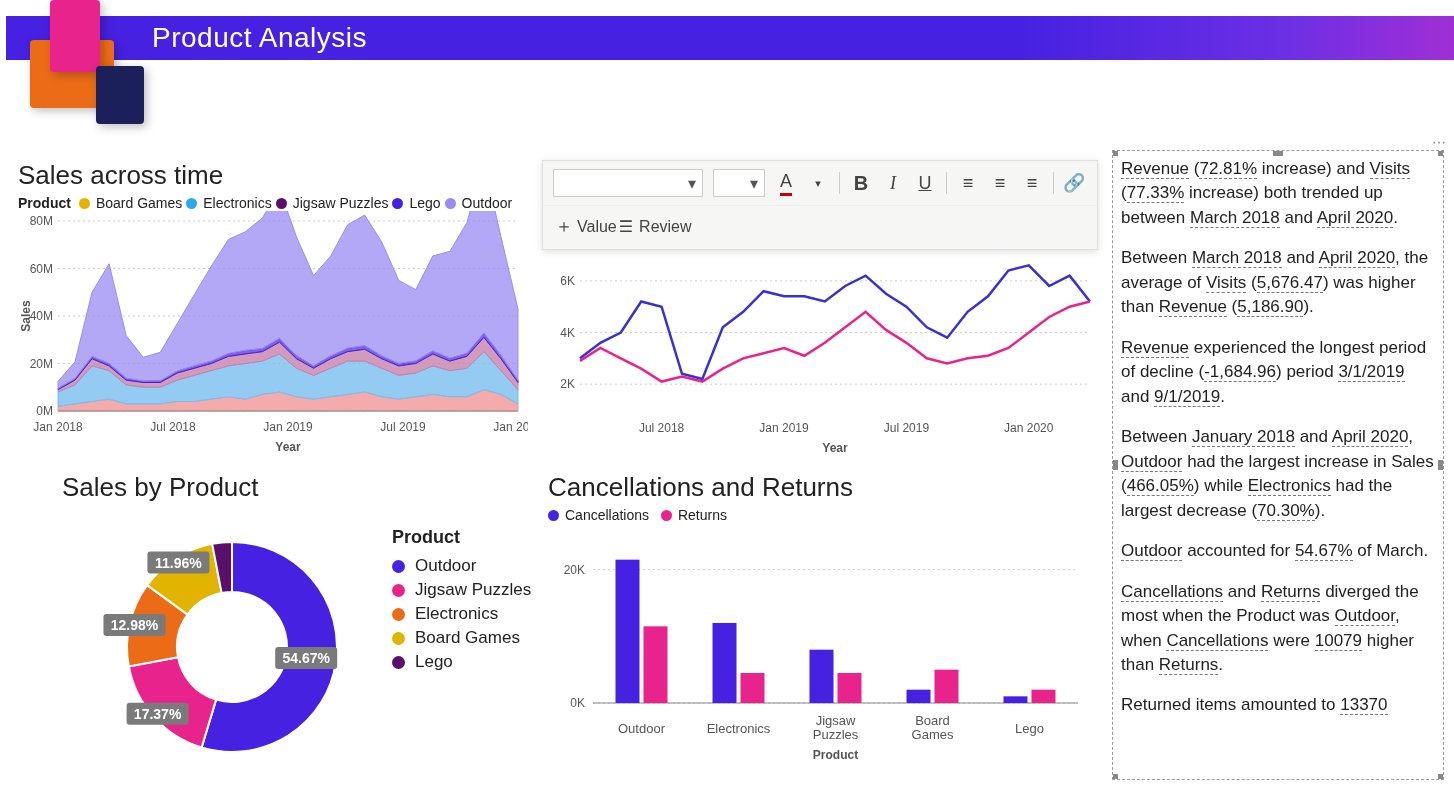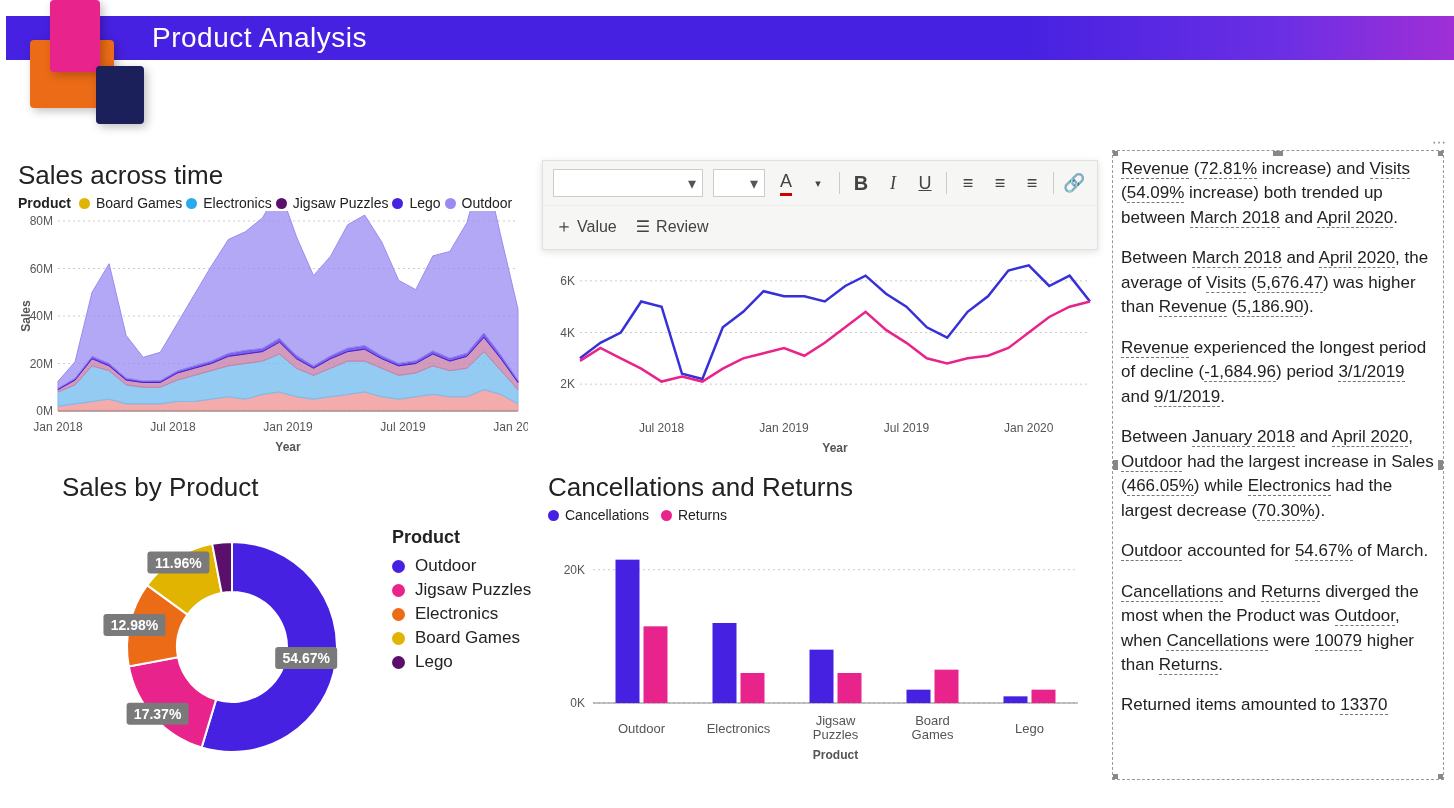--- a/index.html
+++ b/index.html
@@ -48,21 +48,21 @@
   #text-panel .handle.ml{left:-5px;top:50%;transform:translateY(-50%);}
   #text-panel .handle.mr{right:-5px;top:50%;transform:translateY(-50%);}
   #text-panel p{ margin-bottom:16px;}
   #text-panel .ul{ border-bottom:1px dashed #777; }
 
   
   #toolbar { position:absolute; left:542px; top:160px; width:556px; height:90px;
              background:#f6f6f5; border:1px solid #e0e0df; box-shadow:0 2px 8px rgba(0,0,0,0.12);
              z-index:5;}
   #toolbar .row1{ display:flex; align-items:center; gap:10px; padding:8px 10px; border-bottom:1px solid #eee;}
-  #toolbar .row2{ display:flex; align-items:center; gap:19px; padding:8px 12px; color:#444;}
+  #toolbar .row2{ display:flex; align-items:center; gap:2px; padding:8px 12px; color:#444;}
   .tb-select{ background:#fff; border:1px solid #ccc; height:28px; display:flex; align-items:center; justify-content:flex-end; padding:0 6px; font-size:16px; color:#555;}
   .tb-select.font{ width:150px; } .tb-select.size{ width:52px; }
   .tb-icon{ width:22px; display:flex; justify-content:center; color:#444; font-size:18px;}
   .tb-bold{ font-weight:800; font-size:20px; }
   .tb-italic{ font-style:italic; font-family:Georgia,serif; }
   .tb-under{ text-decoration:underline; }
   .tb-divider{ width:1px; height:22px; background:#ccc; }
   .plus-icon{ font-size:18px; font-weight:300; margin-right:4px;}
   svg { display:block; }
   .tick-label{ font-size:12px; fill:#555; }
@@ -252,20 +252,20 @@
 </div>
 
 <div id="text-panel">
   <div class="handle tl"></div>
   <div class="handle tr"></div>
   <div class="handle bl"></div>
   <div class="handle br"></div>
   <div class="handle tc"></div>
   <div class="handle ml"></div>
   <div class="handle mr"></div>
-  <p><span class="ul">Revenue</span> (<span class="ul">72.81%</span><span> increase) and </span><span class="ul">Visits</span> (<span class="ul">54.09%</span><span> increase) both trended up between </span><span class="ul">March 2018</span><span> and </span><span class="ul">April 2020</span><span>.</span></p>
+  <p><span class="ul">Revenue</span> (<span class="ul">72.81%</span><span> increase) and </span><span class="ul">Visits</span> (<span class="ul">77.33%</span><span> increase) both trended up between </span><span class="ul">March 2018</span><span> and </span><span class="ul">April 2020</span><span>.</span></p>
   <p><span>Between </span><span class="ul">March 2018</span><span> and </span><span class="ul">April 2020</span><span>, the average of </span><span class="ul">Visits</span><span> (</span><span class="ul">5,676.47</span><span>) was higher than </span><span class="ul">Revenue</span><span> (</span><span class="ul">5,186.90</span><span>).</span></p>
   <p><span class="ul">Revenue</span><span> experienced the longest period of decline (</span><span class="ul">-1,684.96</span><span>) period </span><span class="ul">3/1/2019</span><span> and </span><span class="ul">9/1/2019</span><span>.</span></p>
   <p><span>Between </span><span class="ul">January 2018</span><span> and </span><span class="ul">April 2020</span><span>, </span><span class="ul">Outdoor</span><span> had the largest increase in Sales (</span><span class="ul">466.05%</span><span>) while </span><span class="ul">Electronics</span><span> had the largest decrease (</span><span class="ul">70.30%</span><span>).</span></p>
   <p><span class="ul">Outdoor</span><span> accounted for </span><span class="ul">54.67%</span><span> of March.</span></p>
   <p><span class="ul">Cancellations</span><span> and </span><span class="ul">Returns</span><span> diverged the most when the Product was </span><span class="ul">Outdoor</span><span>, when </span><span class="ul">Cancellations</span><span> were </span><span class="ul">10079</span><span> higher than </span><span class="ul">Returns</span><span>.</span></p>
   <p><span>Returned items amounted to </span><span class="ul">13370</span></p>
 </div>
 
 </body></html>

